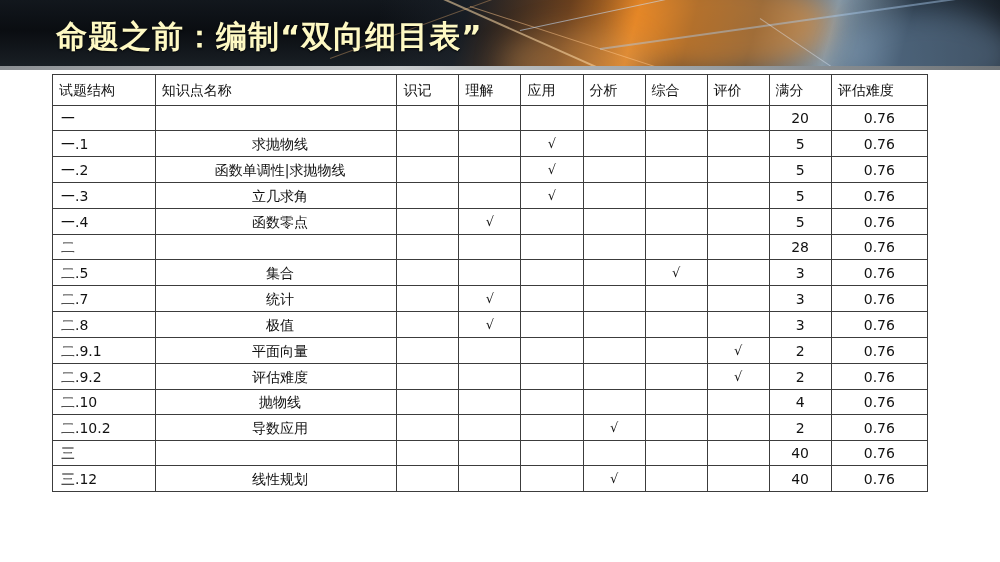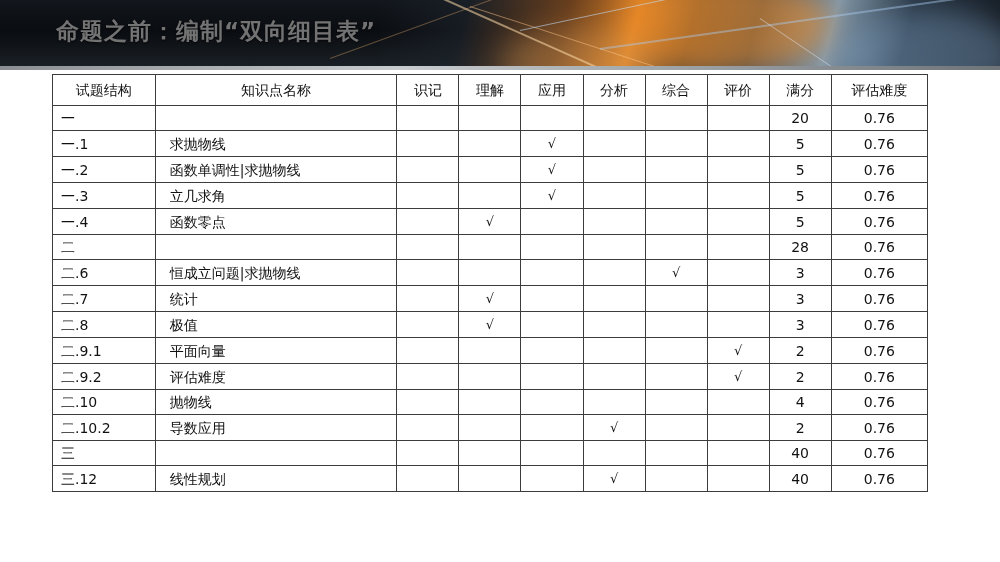--- a/index.html
+++ b/index.html
@@ -65,22 +65,22 @@
   #header-rule {
     position: absolute;
     top: 66px; left: 0; width: 1000px; height: 4px;
     background: linear-gradient(90deg, #8b8f93 0%, #c9ccce 40%, #9aa0a4 70%, #6f7478 100%);
   }
   #title {
     position: absolute;
     left: 56px; top: 16px;
     font-family: "DejaVu Sans", sans-serif;
     font-weight: bold;
-    font-size: 23px;
-    color: #737373;
+    font-size: 31px;
+    color: #fef9c3;
     letter-spacing: 1px;
     text-shadow: 0 1px 2px rgba(0,0,0,0.8);
     white-space: nowrap;
   }
   
   #table-wrap {
     position: absolute;
     left: 52px; top: 74px;
     width: 876px;
   }
@@ -97,26 +97,26 @@
     font-size: 14px;
     color: #111111;
     font-family: "DejaVu Sans", sans-serif;
     line-height: 24px;
     overflow: hidden;
     white-space: nowrap;
   }
   thead th {
     height: 30px;
     line-height: 30px;
-    text-align: center;
+    text-align: left;
     font-weight: normal;
     font-size: 14px;
   }
   td.c-struct { text-align: left; padding-left: 8px; }
-  td.c-name { text-align: left; padding-left: 14px; }
+  td.c-name { text-align: center; padding-left: 14px; }
   td.c-mark, td.c-score, td.c-diff { text-align: center; }
   .check { font-size: 13px; color: #111; }
   
   col.w-struct { width: 96px; }
   col.w-name   { width: 226px; }
   col.w-mark   { width: 58px; }
   col.w-score  { width: 58px; }
   col.w-diff   { width: 90px; }
 </style>
 </head>
@@ -235,22 +235,22 @@
             <td class="c-mark"></td>
             <td class="c-mark"></td>
             <td class="c-mark"></td>
             <td class="c-mark"></td>
             <td class="c-mark"></td>
             <td class="c-mark"></td>
             <td class="c-score">28</td>
             <td class="c-diff">0.76</td>
           </tr>
           <tr>
-            <td class="c-struct">二.6</td>
-            <td class="c-name">恒成立问题|求抛物线</td>
+            <td class="c-struct">二.5</td>
+            <td class="c-name">集合</td>
             <td class="c-mark"></td>
             <td class="c-mark"></td>
             <td class="c-mark"></td>
             <td class="c-mark"></td>
             <td class="c-mark"><span class="check">√</span></td>
             <td class="c-mark"></td>
             <td class="c-score">3</td>
             <td class="c-diff">0.76</td>
           </tr>
           <tr>

